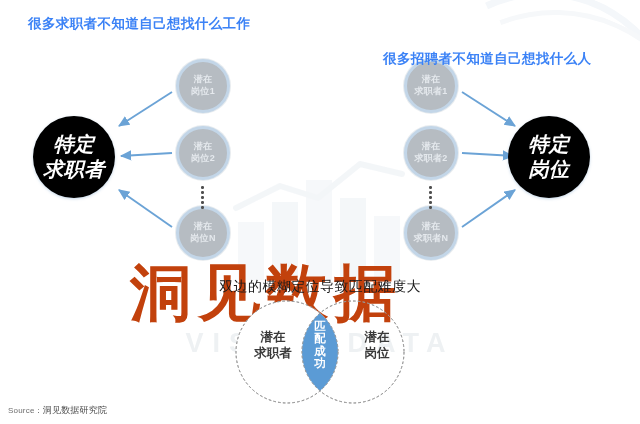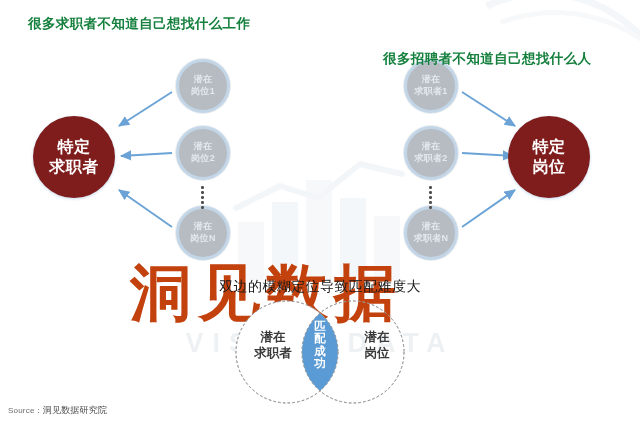--- a/index.html
+++ b/index.html
@@ -84,21 +84,21 @@
     border: 5px solid #f6f8fa;
     border-color: #f6f8fa transparent transparent transparent;
     transform: rotate(24deg);
   }
 
   
   .heading {
     position: absolute;
     font-size: 13.5px;
     font-weight: bold;
-    color: #15803d;
+    color: #3b82f6;
     letter-spacing: 0.4px;
     white-space: nowrap;
     z-index: 5;
   }
   #heading-left  { left: 28px;  top: 15px; }
   #heading-right { left: 383px; top: 15px; margin-top: 35px; }
 
   .mid-heading {
     position: absolute;
     left: 0;
@@ -126,27 +126,28 @@
     position: absolute;
     border-radius: 50%;
     display: flex;
     align-items: center;
     justify-content: center;
     text-align: center;
     z-index: 3;
     box-sizing: border-box;
   }
   .node-main {
-    background: #7f1d1d;
+    background: #000000;
     color: #ffffff;
-    font-size: 16px;
+    font-size: 20px;
     font-weight: bold;
     line-height: 1.25;
     letter-spacing: 0.5px;
     box-shadow: 0 1px 3px rgba(90,140,190,0.35);
+    font-style: italic;
   }
   .node-sub {
     background: #b6bcc2;
     color: #e9edf1;
     font-size: 9px;
     font-weight: bold;
     line-height: 1.3;
     letter-spacing: 0.3px;
     border: 3px solid #c3d6e8;
     box-shadow: 0 0 0 1px rgba(190,200,210,0.35);

